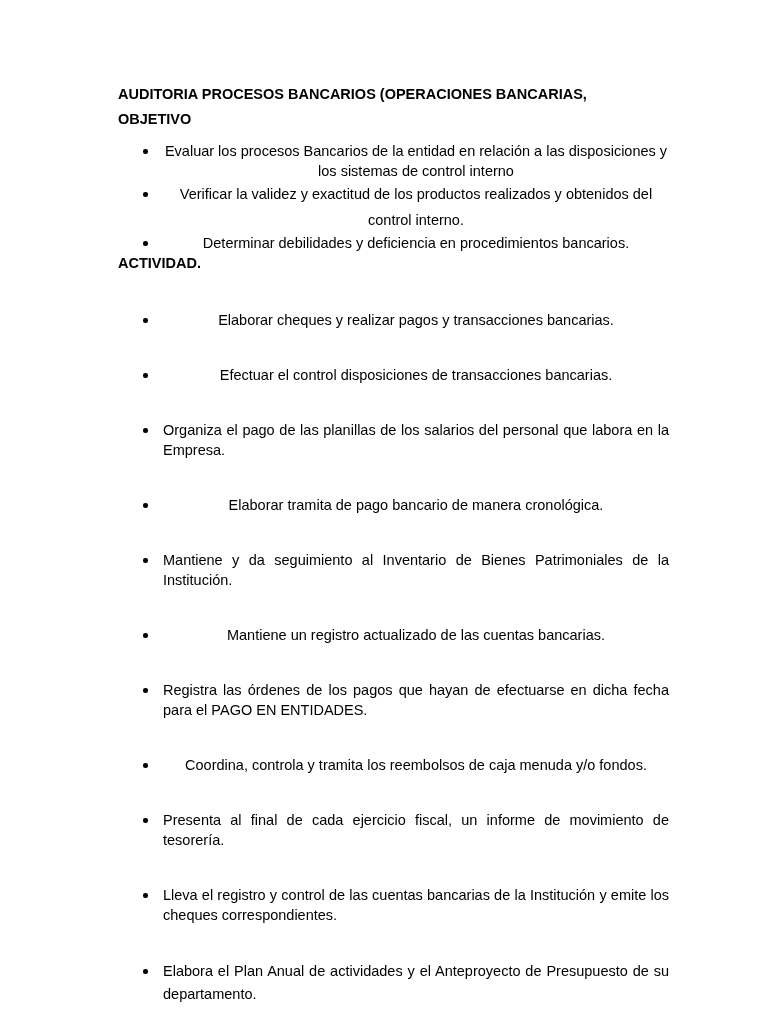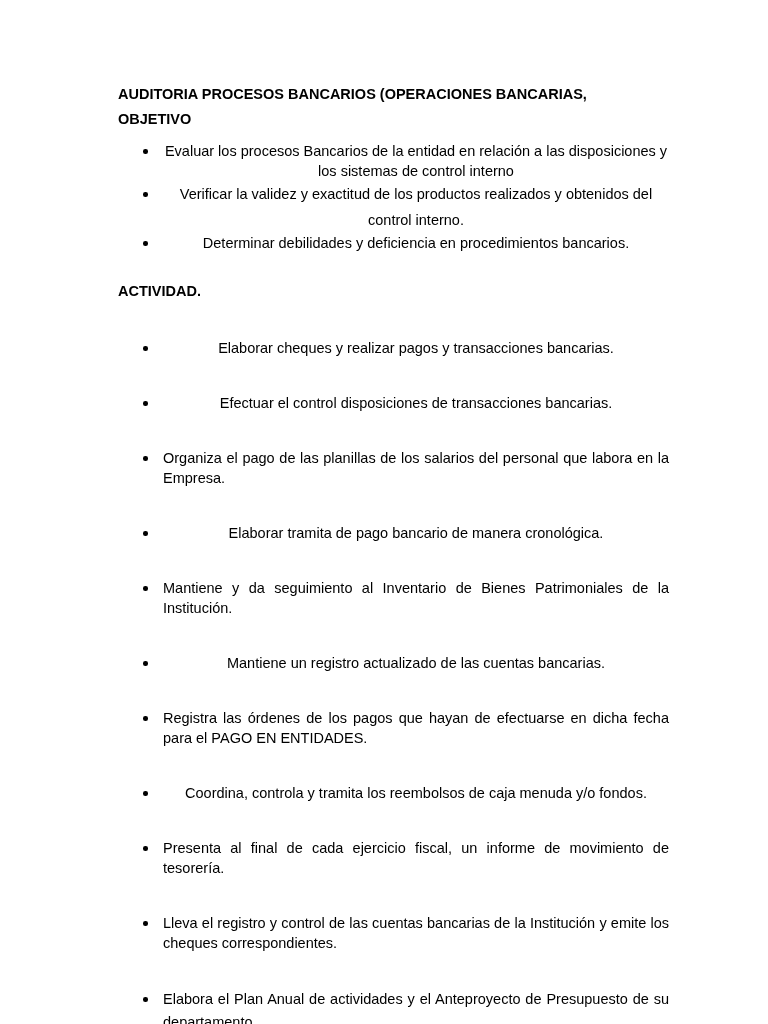--- a/index.html
+++ b/index.html
@@ -29,21 +29,21 @@
   }
   .doc-title .title-line {
     white-space: nowrap;
   }
   .section-heading {
     font-weight: bold;
     font-size: 14.5px;
     line-height: 20px;
   }
   .heading-objetivo { margin-top: 1px; }
-  .heading-actividad { margin-top: 28px; }
+  .heading-actividad { }
   .bullet-list { margin: 0; padding: 0; }
   .list-objetivo { margin-top: 12px; }
   .list-actividad { margin-top: 37px; }
   .bullet-item {
     display: flex;
     align-items: flex-start;
     padding-left: 25px;
     margin-bottom: 0px;
   }
   .list-actividad .bullet-item { margin-bottom: 5px; margin-top: 35px; }

